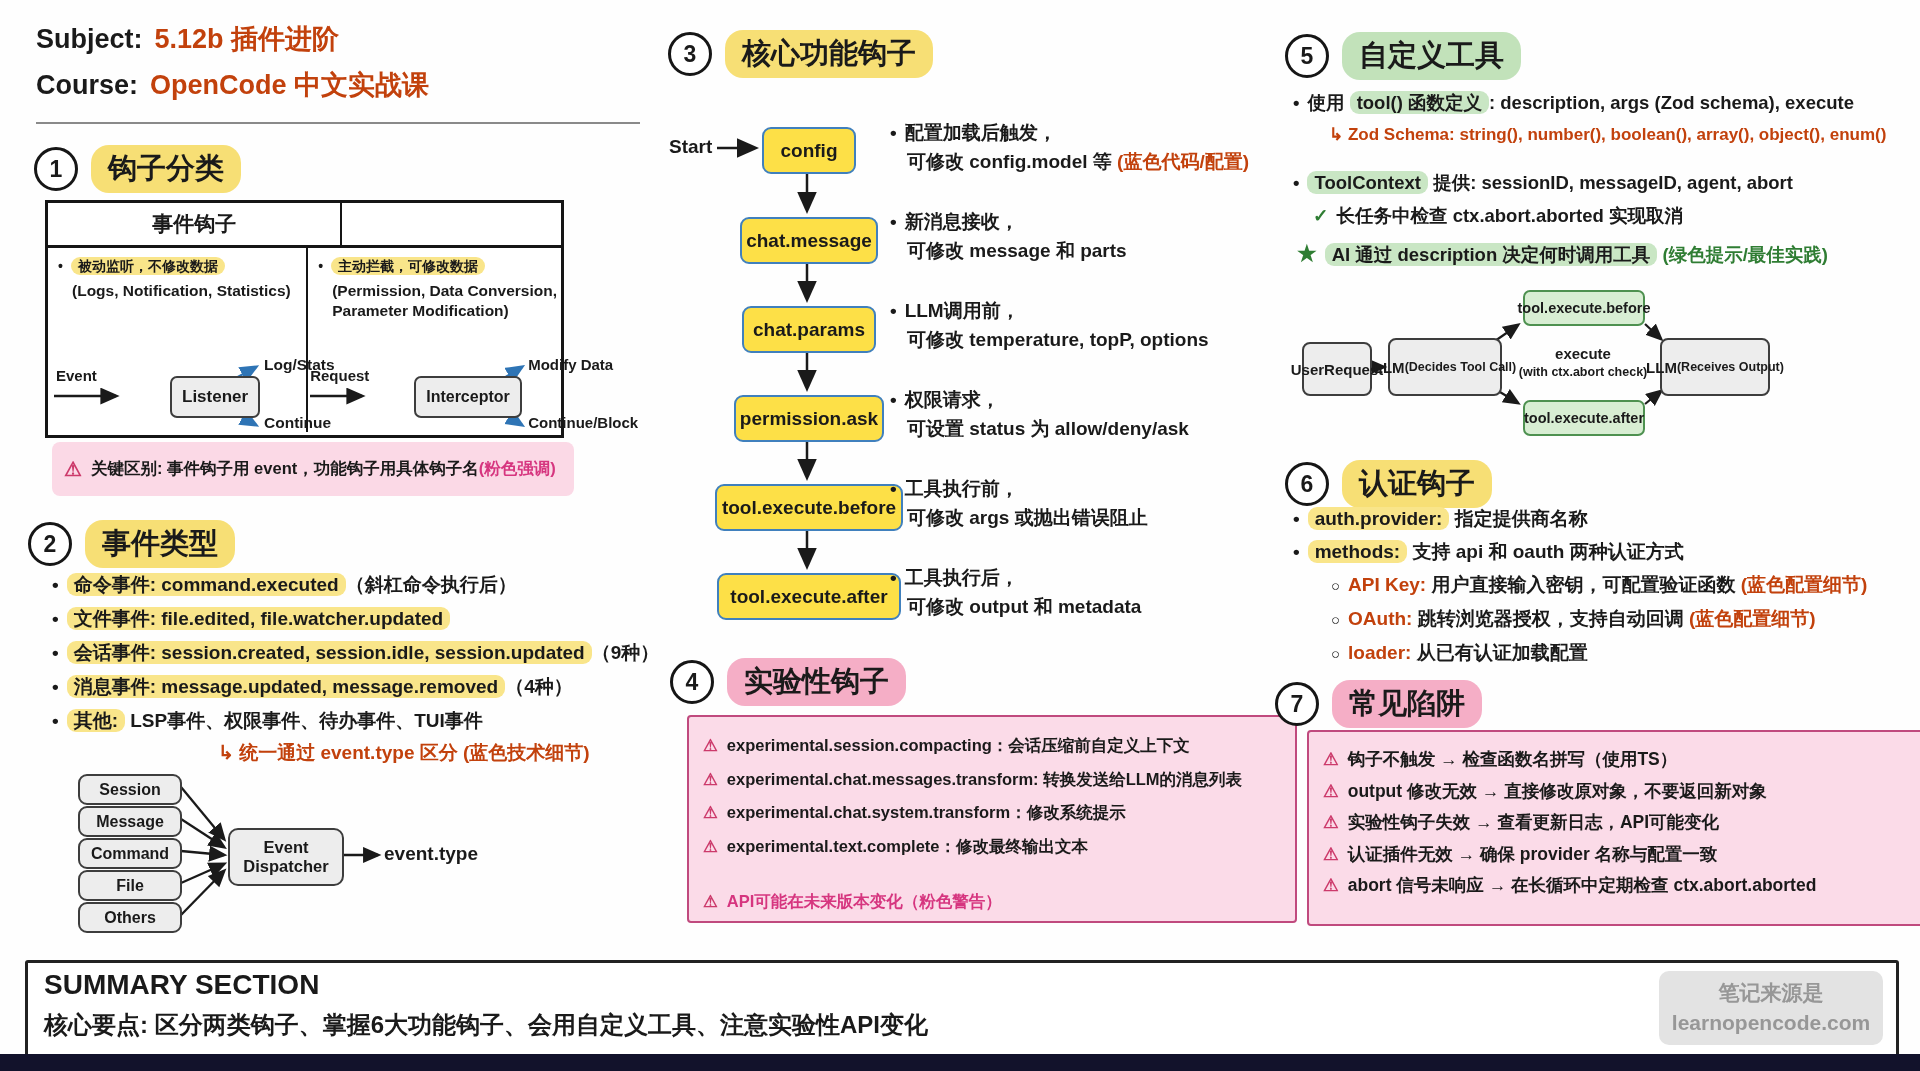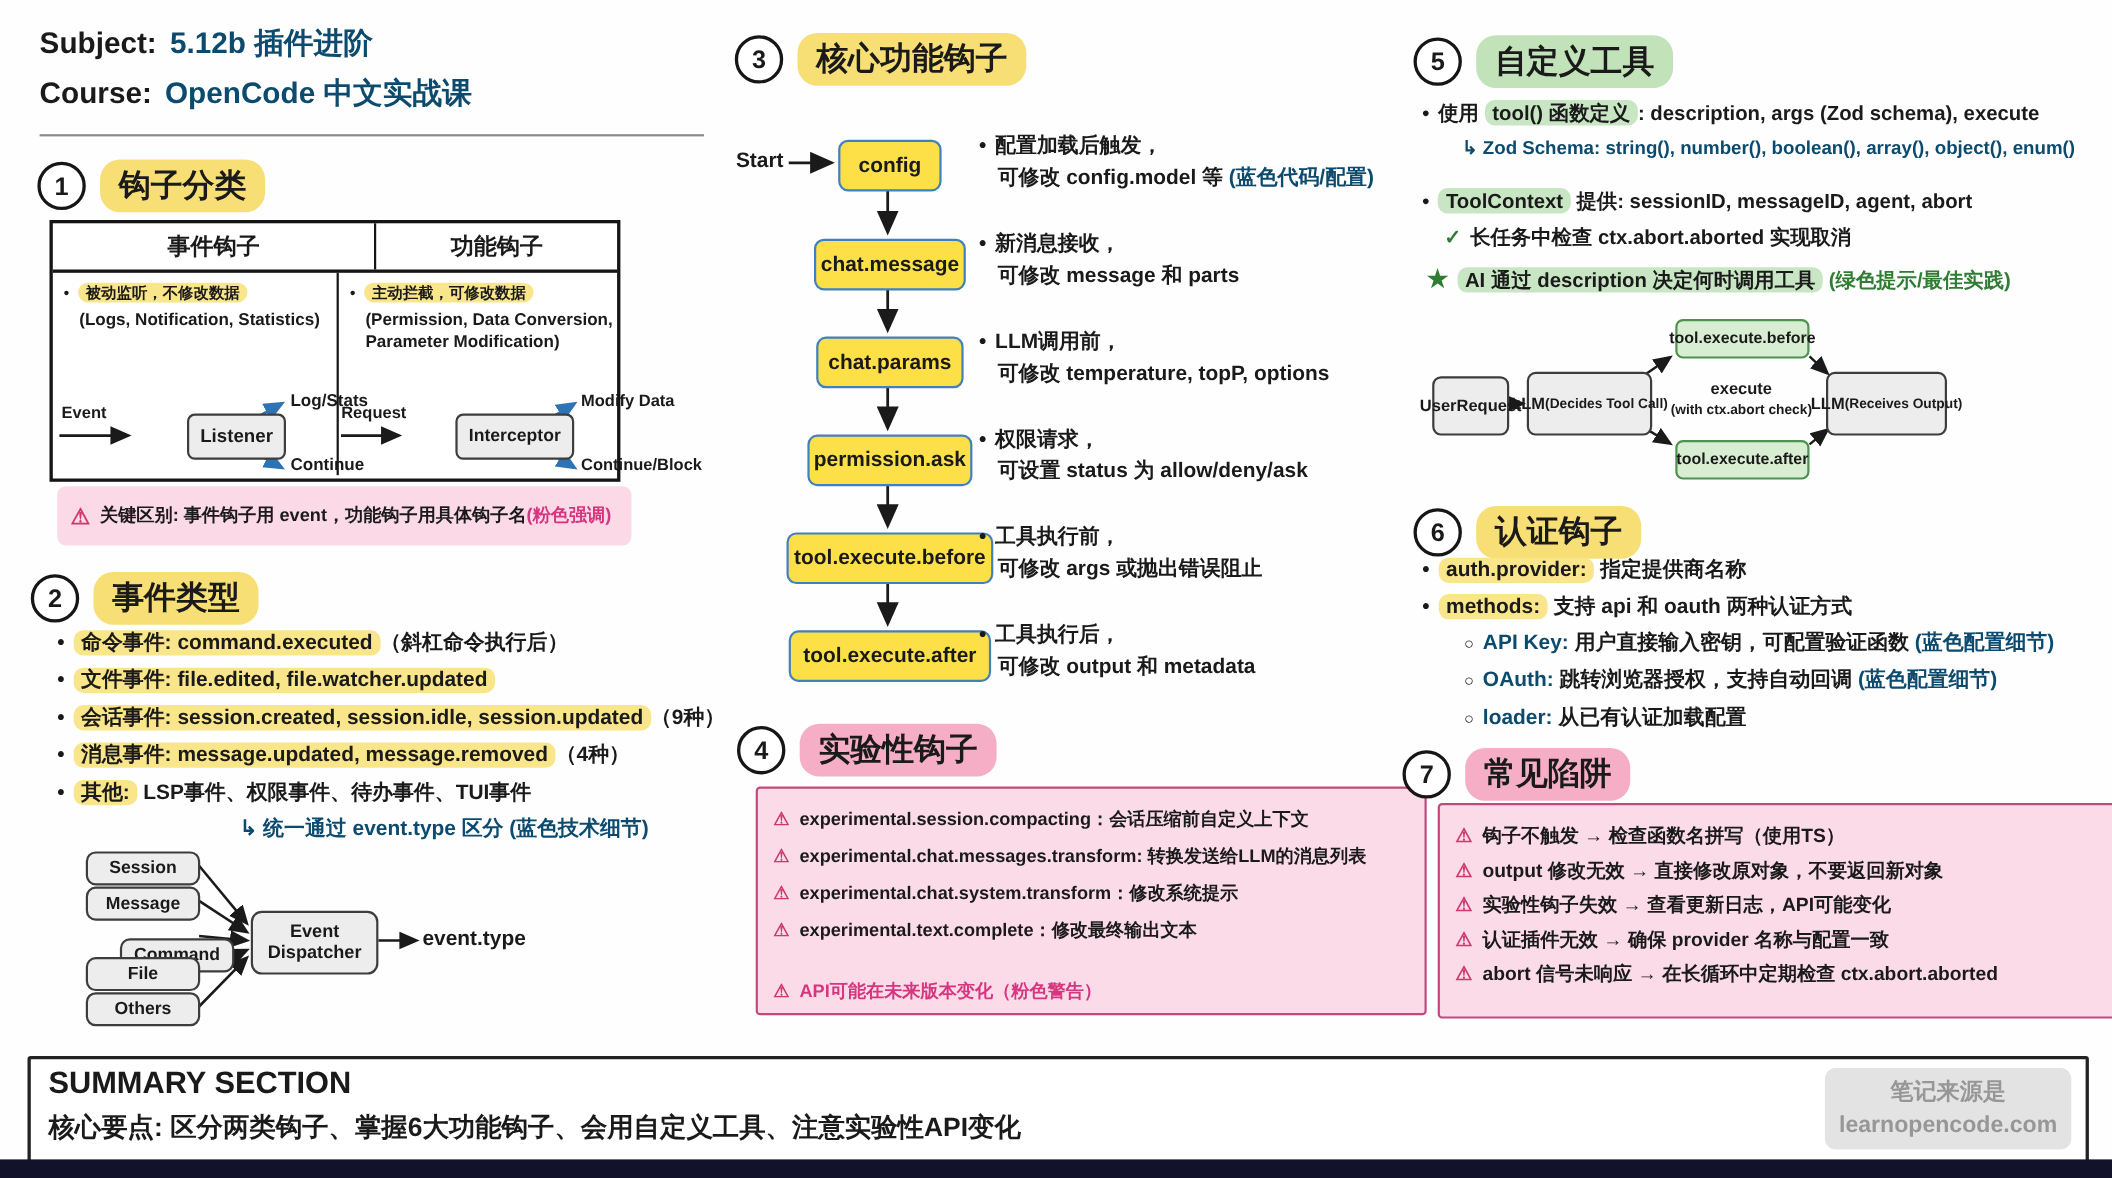--- a/index.html
+++ b/index.html
@@ -11,21 +11,21 @@
   .sec-title{display:flex;align-items:center;gap:13px;}
   .circle-num{width:38px;height:38px;border:3px solid #161616;border-radius:50%;
       display:inline-flex;align-items:center;justify-content:center;font-size:23px;background:#fff;flex:0 0 auto;}
   .pill{border-radius:18px;padding:4px 17px;font-size:29px;white-space:nowrap;}
   .pill.y{background:#f7df75;}
   .pill.p{background:#f5aec6;}
   .pill.g{background:#c2e2ba;}
   
   .hl-y{background:#f9e58a;border-radius:9px;padding:1px 7px;}
   .hl-g{background:#c9e6c4;border-radius:9px;padding:1px 7px;}
-  .blue{color:#0c4a6e;}
+  .blue{color:#c2410c;}
   .green{color:#2f7d33;}
   .pinktx{color:#d6357f;}
   .warn-ic{color:#cc3a6b;margin-right:9px;font-weight:700;}
   .bullet-ic{margin-right:8px;}
   
   #hdr{left:36px;top:16px;font-size:27px;line-height:46px;}
   #hdr .lbl{margin-right:12px;}
   #hdr-rule{left:36px;top:122px;width:604px;height:2px;background:#8a8a8a;}
   
   #s1-table{left:45px;top:200px;width:513px;height:232px;border:3px solid #151515;background:#fff;}
@@ -110,21 +110,20 @@
   <div class="abs" id="hdr-rule"></div>
 
   <div class="abs sec-title" style="left:34px;top:145px;">
     <span class="circle-num">1</span>
     <span class="pill y">钩子分类</span>
   </div>
 
   <div class="abs" id="s1-table">
     <div class="t-head">
       <div class="t-h c1">事件钩子</div>
-      <div class="t-h c2">功能钩子</div>
     </div>
     <div class="t-body">
 
       <div class="t-cell c1">
         <div class="cell-point">
           <span class="bullet-ic">•</span><span class="hl-y">被动监听，不修改数据</span>
         </div>
         <div class="cell-sub">(Logs, Notification, Statistics)</div>
         <div class="mini">
           <svg width="290" height="80">
@@ -211,21 +210,21 @@
       </defs>
       <line x1="103" y1="19" x2="146" y2="71" stroke="#1a1a1a" stroke-width="2.3" marker-end="url(#adsp)"></line>
       <line x1="103" y1="51" x2="146" y2="79" stroke="#1a1a1a" stroke-width="2.3" marker-end="url(#adsp)"></line>
       <line x1="103" y1="83" x2="146" y2="87" stroke="#1a1a1a" stroke-width="2.3" marker-end="url(#adsp)"></line>
       <line x1="103" y1="115" x2="146" y2="96" stroke="#1a1a1a" stroke-width="2.3" marker-end="url(#adsp)"></line>
       <line x1="103" y1="147" x2="146" y2="103" stroke="#1a1a1a" stroke-width="2.3" marker-end="url(#adsp)"></line>
       <line x1="266" y1="87" x2="300" y2="87" stroke="#1a1a1a" stroke-width="2.3" marker-end="url(#adsp)"></line>
     </svg>
     <div class="src-box" style="top:6px;">Session</div>
     <div class="src-box" style="top:38px;">Message</div>
-    <div class="src-box" style="top:85px;margin-left:31px;">Command</div>
+    <div class="src-box" style="top:70px;">Command</div>
     <div class="src-box" style="top:102px;">File</div>
     <div class="src-box" style="top:134px;">Others</div>
     <div id="hub-box">
       <span>Event</span>
       <span>Dispatcher</span>
     </div>
     <span id="disp-out" class="nowrap">event.type</span>
   </div>
 
   <div class="abs sec-title" style="left:668px;top:30px;">

